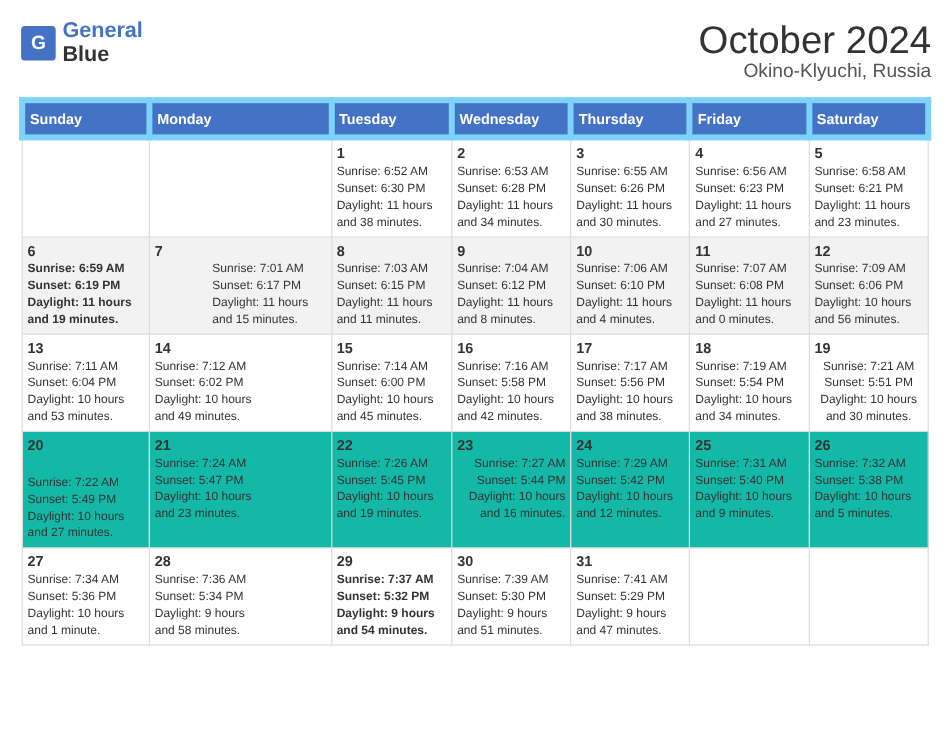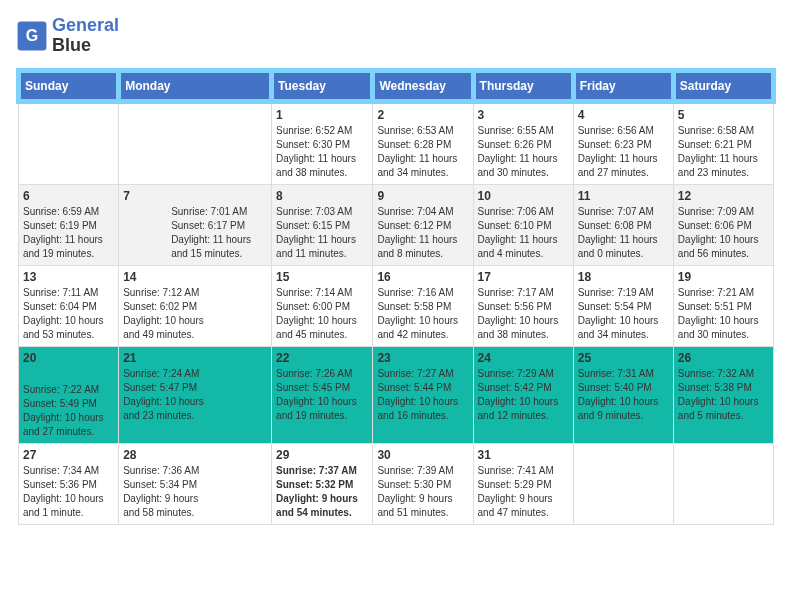--- a/index.html
+++ b/index.html
@@ -100,20 +100,24 @@
       <rect x="2" y="2" width="36" height="36" rx="4" fill="#4472c4"></rect>
       <text x="20" y="26" text-anchor="middle" fill="white" font-size="20" font-weight="bold" font-family="Arial">G</text>
     </svg>
     <div>
       <div style="font-size:18px;font-weight:bold;color:#333;line-height:1.1;">
         <span style="color:#4472c4;">General</span><br>
         <span>Blue</span>
       </div>
     </div>
   </div>
+  <div class="title-block">
+    <div class="month-title">October 2024</div>
+    <div class="location">Okino-Klyuchi, Russia</div>
+  </div>
 </div>
 
 <table>
   <thead>
     <tr>
     <th>Sunday</th>
         <th>Monday</th>
         <th>Tuesday</th>
         <th>Wednesday</th>
         <th>Thursday</th>
@@ -157,21 +161,21 @@
           <span class="day-num">5</span>
           <div class="day-info" style="white-space: pre-line;">Sunrise: 6:58 AM
 Sunset: 6:21 PM
 Daylight: 11 hours
 and 23 minutes.</div>
         </td>
       </tr>
       <tr class="week-row-2">
         <td>
           <span class="day-num">6</span>
-          <div class="day-info" style="white-space: pre-line;">Sunrise: 6:59 AM
+          <div class="day-info" style="white-space: pre-line; font-weight: bold;">Sunrise: 6:59 AM
 Sunset: 6:19 PM
 Daylight: 11 hours
 and 19 minutes.</div>
         </td>
         <td>
           <span class="day-num">7</span>
           <div class="day-info" style="white-space: pre-line; margin-left: 48px;">Sunrise: 7:01 AM
 Sunset: 6:17 PM
 Daylight: 11 hours
 and 15 minutes.</div>
@@ -250,21 +254,21 @@
         </td>
         <td>
           <span class="day-num">18</span>
           <div class="day-info" style="white-space: pre-line;">Sunrise: 7:19 AM
 Sunset: 5:54 PM
 Daylight: 10 hours
 and 34 minutes.</div>
         </td>
         <td>
           <span class="day-num">19</span>
-          <div class="day-info" style="white-space: pre-line;">Sunrise: 7:21 AM
+          <div class="day-info" style="white-space: pre-line; text-align: center;">Sunrise: 7:21 AM
 Sunset: 5:51 PM
 Daylight: 10 hours
 and 30 minutes.</div>
         </td>
       </tr>
       <tr class="week-row-4">
         <td>
           <span class="day-num">20</span>
           <div class="day-info" style="white-space: pre-line; margin-top: 18px;">Sunrise: 7:22 AM
 Sunset: 5:49 PM
@@ -280,21 +284,21 @@
         </td>
         <td>
           <span class="day-num">22</span>
           <div class="day-info" style="white-space: pre-line;">Sunrise: 7:26 AM
 Sunset: 5:45 PM
 Daylight: 10 hours
 and 19 minutes.</div>
         </td>
         <td>
           <span class="day-num">23</span>
-          <div class="day-info" style="white-space: pre-line;">Sunrise: 7:27 AM
+          <div class="day-info" style="white-space: pre-line; text-align: right;">Sunrise: 7:27 AM
 Sunset: 5:44 PM
 Daylight: 10 hours
 and 16 minutes.</div>
         </td>
         <td>
           <span class="day-num">24</span>
           <div class="day-info" style="white-space: pre-line;">Sunrise: 7:29 AM
 Sunset: 5:42 PM
 Daylight: 10 hours
 and 12 minutes.</div>

